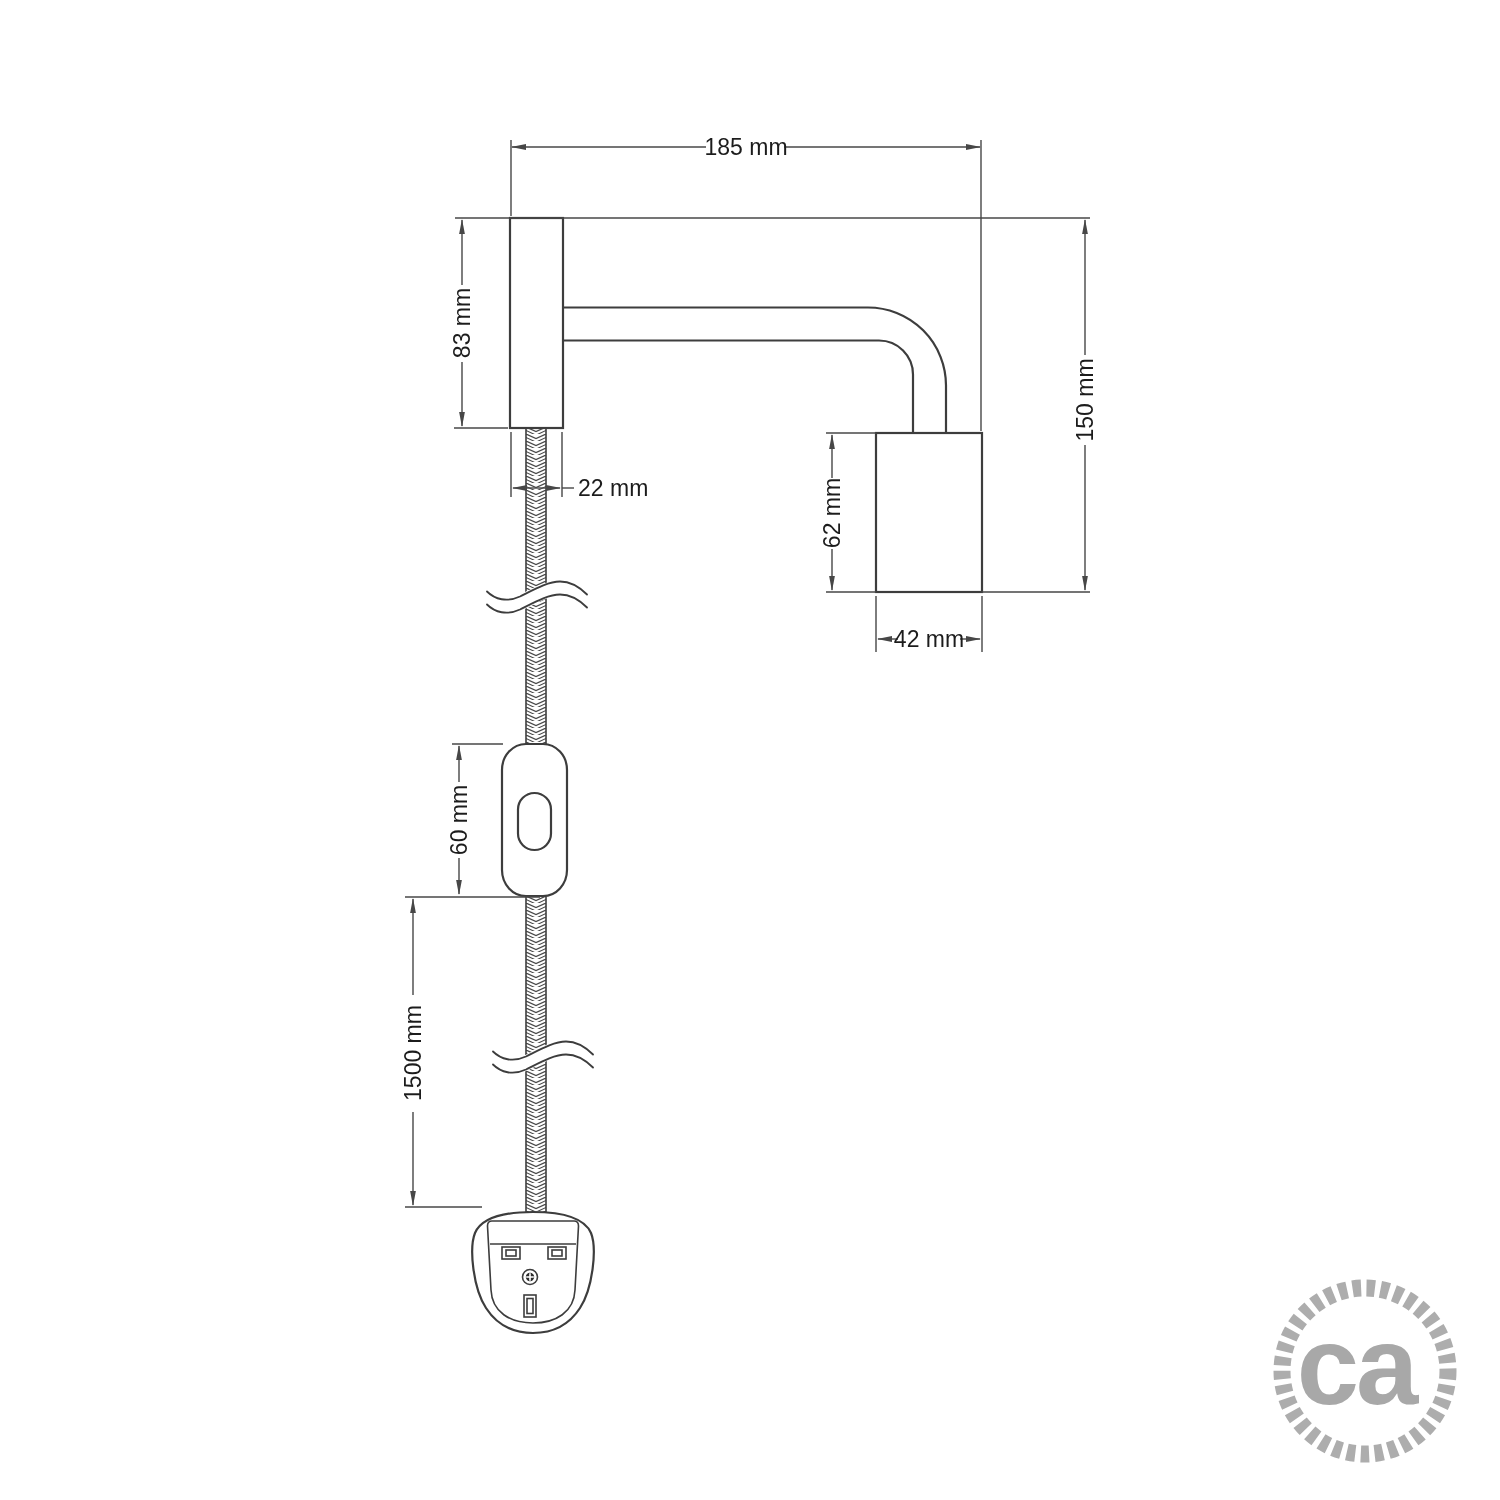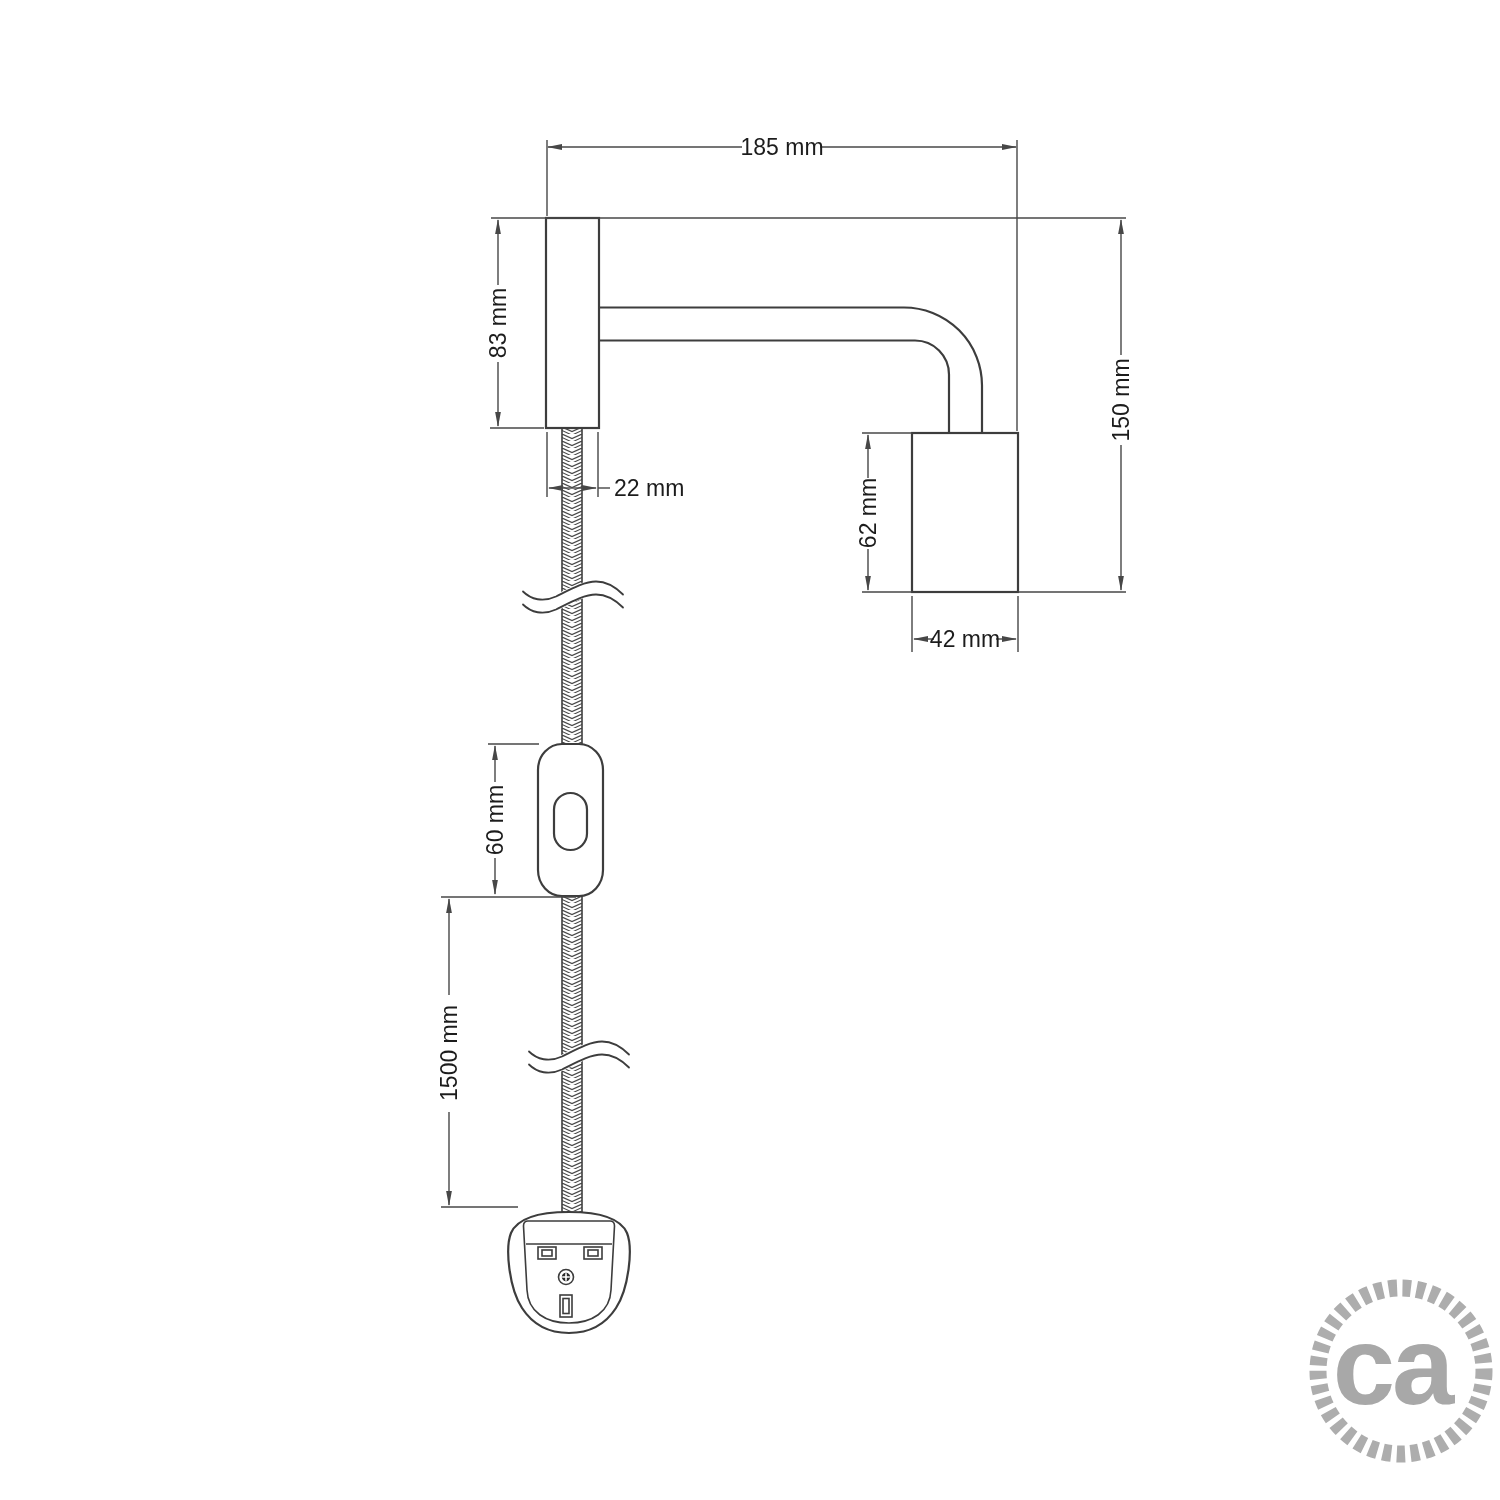--- a/index.html
+++ b/index.html
@@ -1,17 +1,17 @@
 <!DOCTYPE html>
 <html><head>
 <meta charset="utf-8">
 <style>
   html,body{margin:0;padding:0;background:#ffffff;}
   .stage{position:relative;width:1460px;height:1500px;background:#ffffff;overflow:hidden;
-         font-family:"Liberation Sans",sans-serif;margin-left:36px;}
+         font-family:"Liberation Sans",sans-serif;}
   svg{display:block;}
   .obj{fill:none;stroke:#3d3d3d;stroke-width:2.2;}
   .objfill{fill:#ffffff;stroke:#3d3d3d;stroke-width:2.2;}
   .thin{fill:none;stroke:#3d3d3d;stroke-width:1.6;}
   .dim{fill:none;stroke:#474747;stroke-width:1.4;}
   .brk-mask{fill:none;stroke:#ffffff;stroke-width:15;stroke-linecap:round;}
   .brk{fill:none;stroke:#3d3d3d;stroke-width:1.8;fill:none;stroke-linecap:round;}
   .dimtext{font-family:"Liberation Sans",sans-serif;font-size:23px;fill:#1c1c1c;}
   .screwfill{fill:#2b2b2b;}
   .screwcross{stroke:#ffffff;stroke-width:1.6;}

